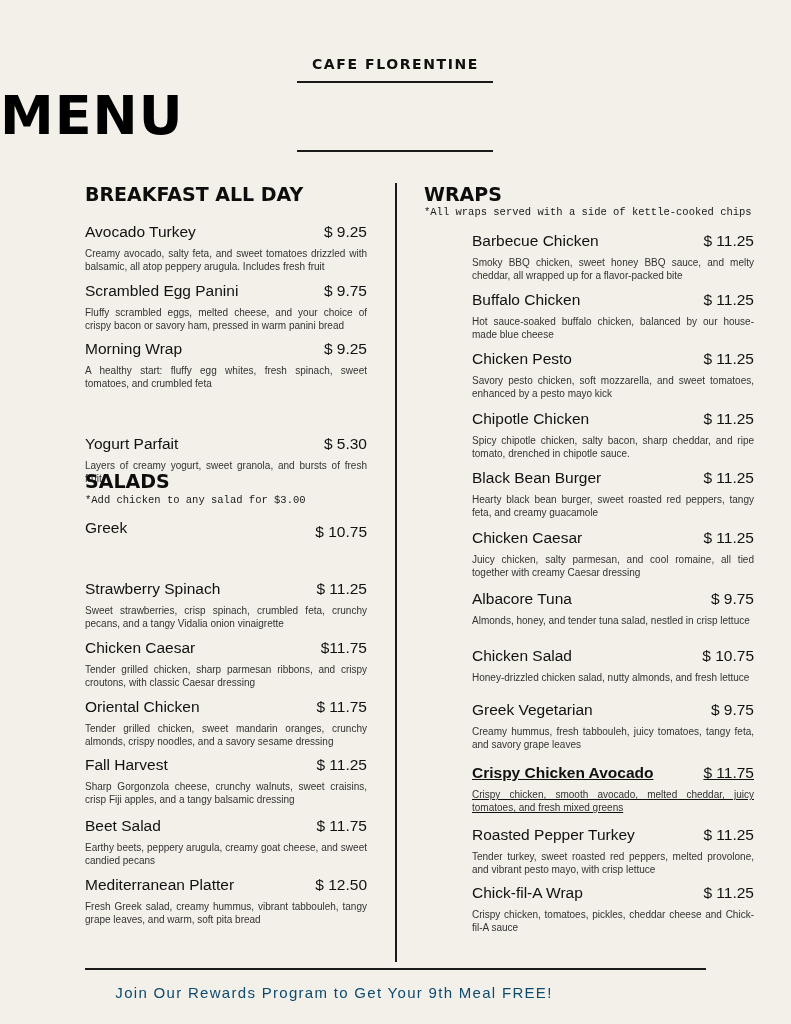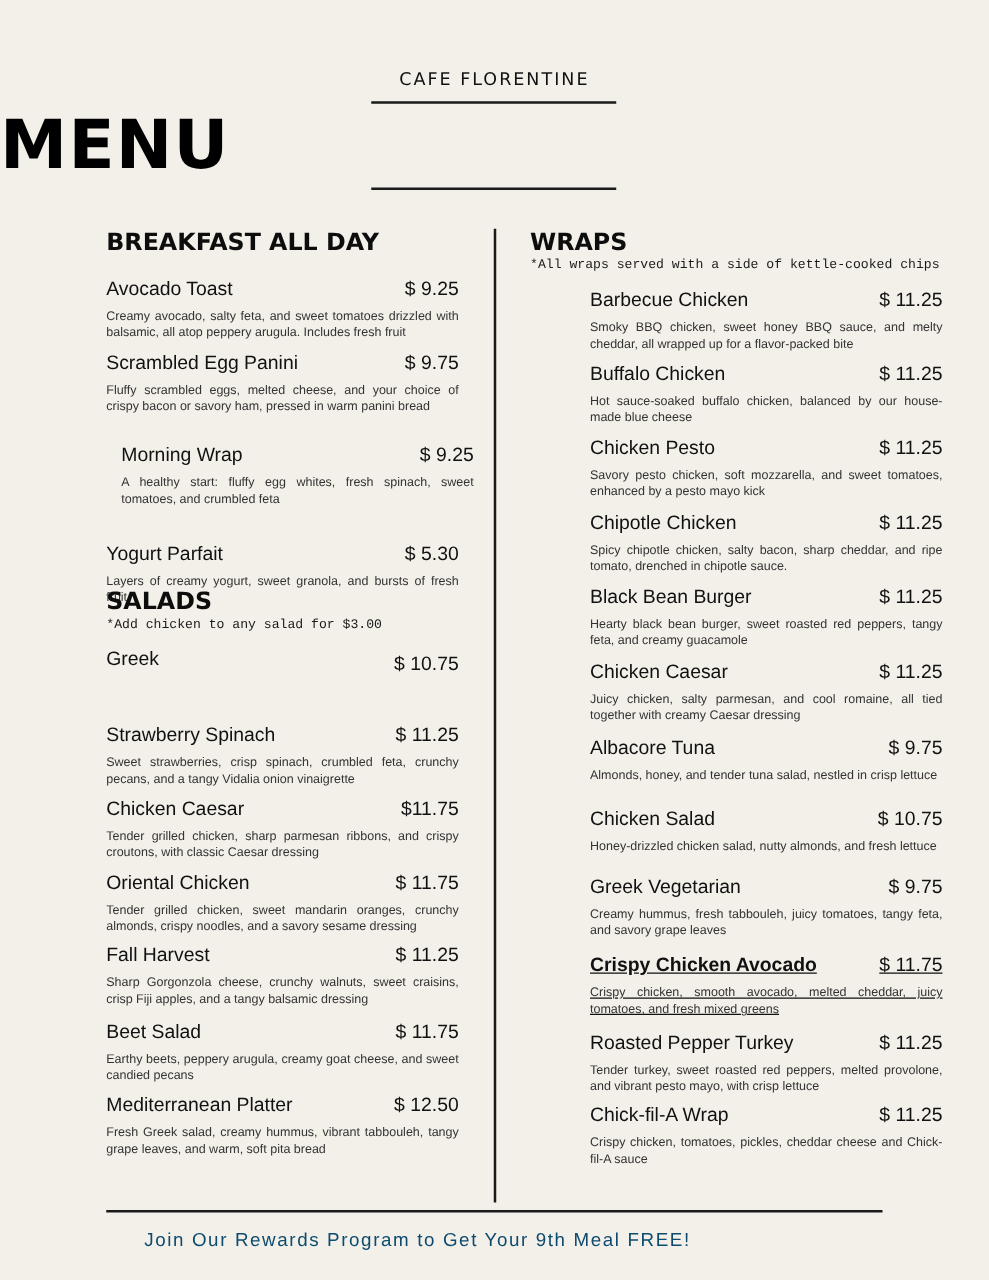--- a/index.html
+++ b/index.html
@@ -13,21 +13,21 @@
       position: relative;
       font-family: "Liberation Sans", "DejaVu Sans", sans-serif;
       color: #111111;
     }
     .brand {
       position: absolute;
       left: 0; width: 791px;
       top: 56px;
       text-align: center;
       font-family: "DejaVu Sans", sans-serif;
-      font-weight: normal;
+      font-weight: bold;
       font-size: 14px;
       letter-spacing: 1.6px;
       color: #111;
     }
     .rule-top, .rule-bottom {
       position: absolute;
       left: 297px;
       width: 196px;
       height: 2px;
       background: #1a1a1a;
@@ -129,33 +129,33 @@
 <div class="title">MENU</div>
 <div class="rule-bottom"></div>
 
 <div class="col-divider"></div>
 
 <div class="left-col">
   <div class="section-heading" style="top:183px;">BREAKFAST ALL DAY</div>
 
   <div class="item" style="top:223px;">
     <div class="item-head">
-        <span class="item-name">Avocado Toast</span>
+        <span class="item-name">Avocado Turkey</span>
         <span class="item-price">$ 9.25</span>
       </div>
     <div class="item-desc">Creamy avocado, salty feta, and sweet tomatoes drizzled with balsamic, all atop peppery arugula. Includes fresh fruit</div>
   </div>
   <div class="item" style="top:282px;">
     <div class="item-head">
         <span class="item-name">Scrambled Egg Panini</span>
         <span class="item-price">$ 9.75</span>
       </div>
     <div class="item-desc">Fluffy scrambled eggs, melted cheese, and your choice of crispy bacon or savory ham, pressed in warm panini bread</div>
   </div>
-  <div class="item" style="top:356px;margin-left:12px;">
+  <div class="item" style="top:340px;">
     <div class="item-head">
         <span class="item-name">Morning Wrap</span>
         <span class="item-price">$ 9.25</span>
       </div>
     <div class="item-desc">A healthy start: fluffy egg whites, fresh spinach, sweet tomatoes, and crumbled feta</div>
   </div>
   <div class="item" style="top:399px;margin-top:36px;">
     <div class="item-head">
         <span class="item-name">Yogurt Parfait</span>
         <span class="item-price">$ 5.30</span>

